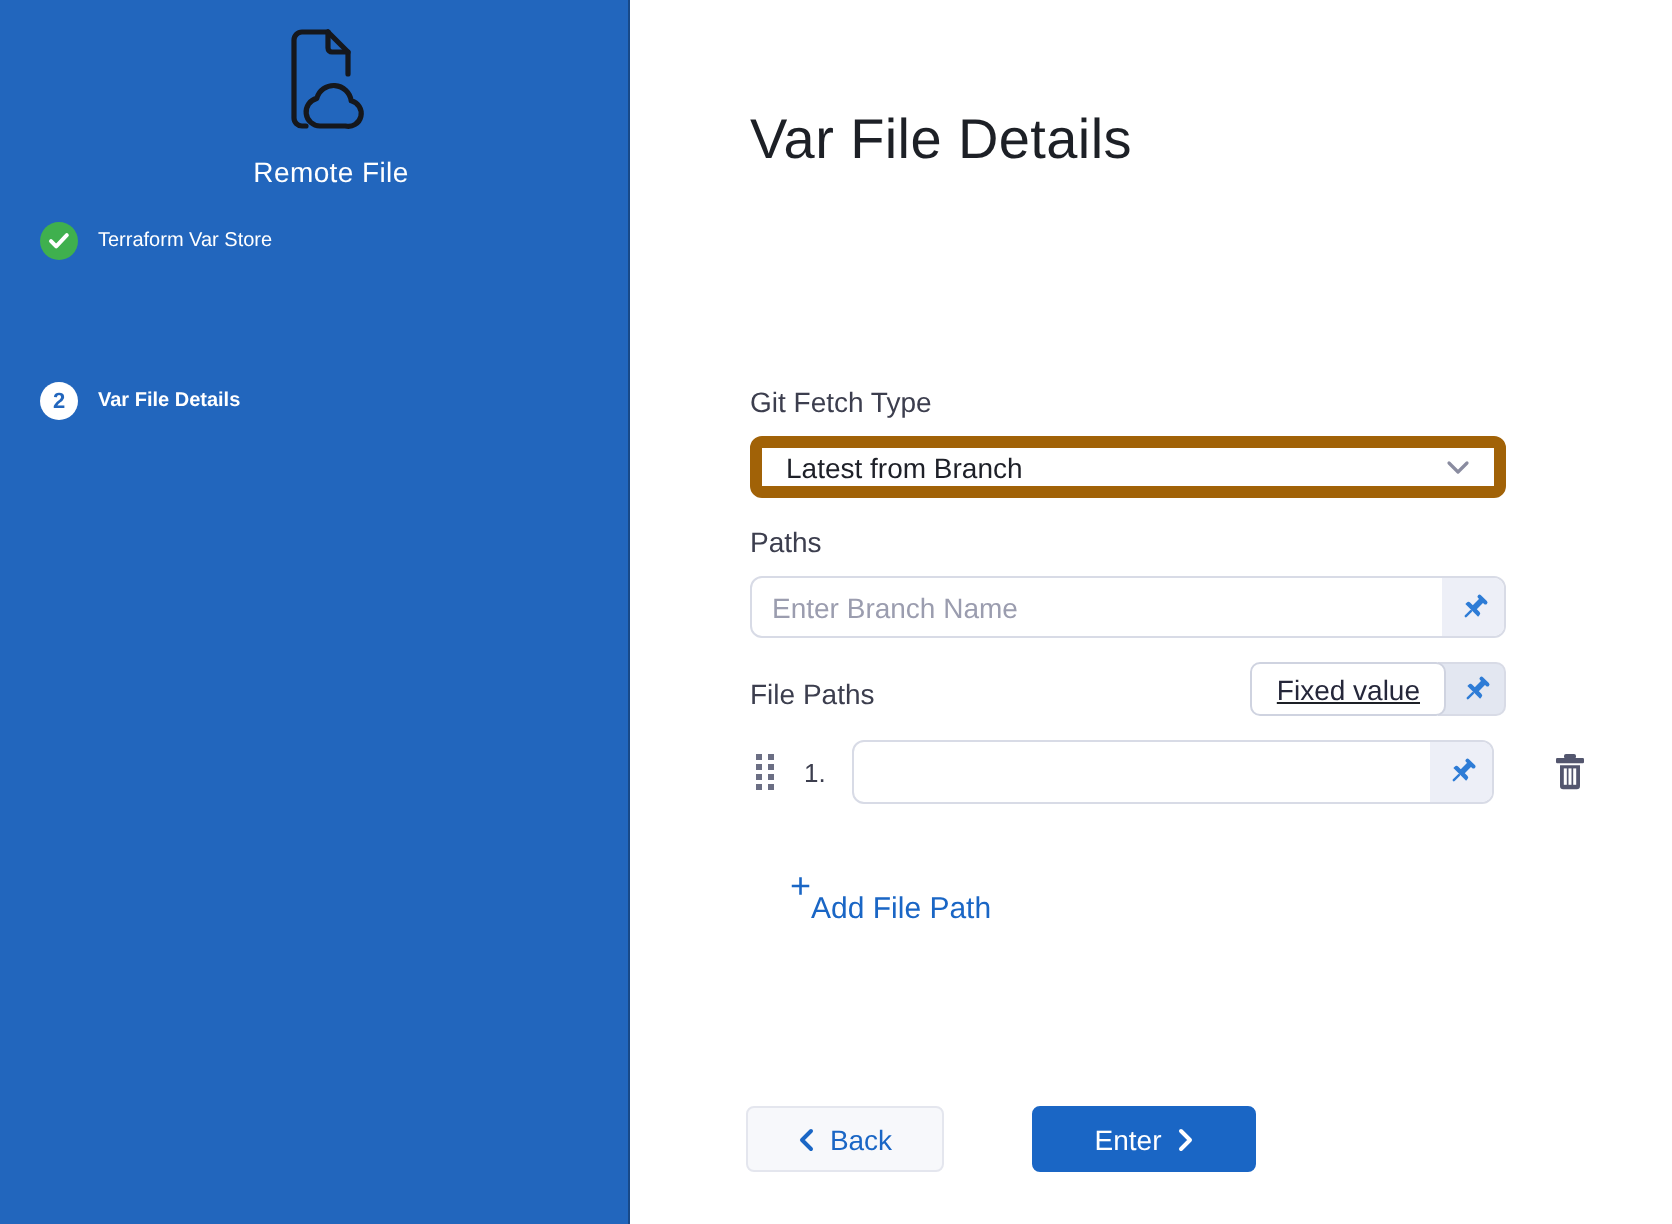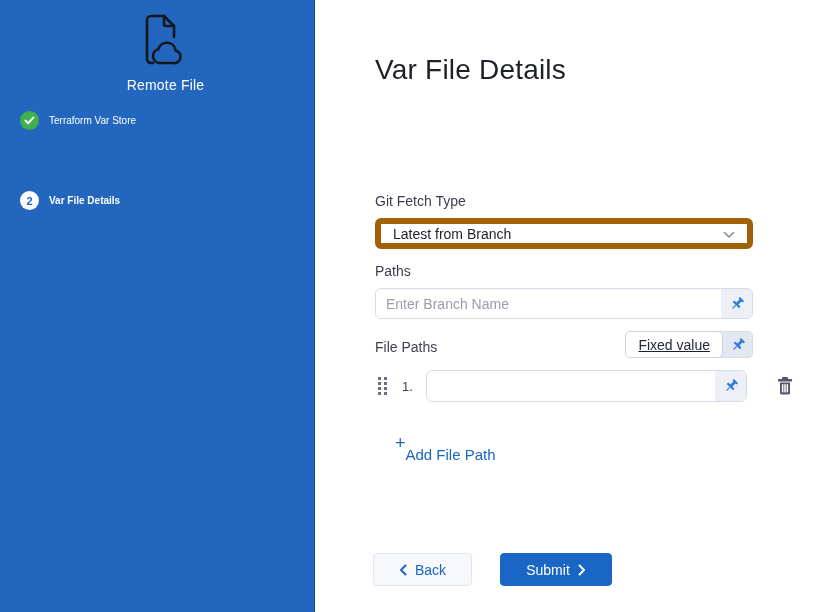--- a/index.html
+++ b/index.html
@@ -104,21 +104,21 @@
   .trash-btn { margin-left:30px; background:none; border:none; cursor:pointer; padding:0; line-height:0; }
 
   .add-link {
     position:absolute; left:80px; top:422px;
     display:flex; align-items:center; color:#1a66c5; cursor:pointer;
   }
   .add-plus { font-size:18px; font-weight:500; line-height:18px; }
   .add-text { font-size:15px; font-weight:500;margin-top:24px; }
 
   
-  .footer { position:absolute; left:58px; top:553px; display:flex; gap:28px; }
+  .footer { position:absolute; left:58px; top:553px; display:flex; gap:44px; }
   .btn {
     height:33px; border-radius:4px; font-size:14px; font-weight:500;
     display:flex; align-items:center; justify-content:center; gap:8px;
     cursor:pointer; font-family:"Liberation Sans", sans-serif;
   }
   .btn-back {
     width:99px; background:#f7f8fb; border:1px solid #e4e6ee; color:#1a66c5;
   }
   .btn-submit {
     width:112px; background:#1a66c5; border:1px solid #1a66c5; color:#ffffff;
@@ -258,20 +258,20 @@
     </div>
 
     <div class="footer">
       <button class="btn btn-back">
         <svg width="8" height="12" viewBox="0 0 8 12">
           <polyline points="6.5,1.5 2,6 6.5,10.5" fill="none" stroke="#1a66c5" stroke-width="2" stroke-linecap="round" stroke-linejoin="round"></polyline>
         </svg>
         <span>Back</span>
       </button>
       <button class="btn btn-submit">
-        <span>Submit</span>
+        <span>Enter</span>
         <svg width="8" height="12" viewBox="0 0 8 12">
           <polyline points="1.5,1.5 6,6 1.5,10.5" fill="none" stroke="#ffffff" stroke-width="2" stroke-linecap="round" stroke-linejoin="round"></polyline>
         </svg>
       </button>
     </div>
   </div>
 </div>
 
 </body></html>

